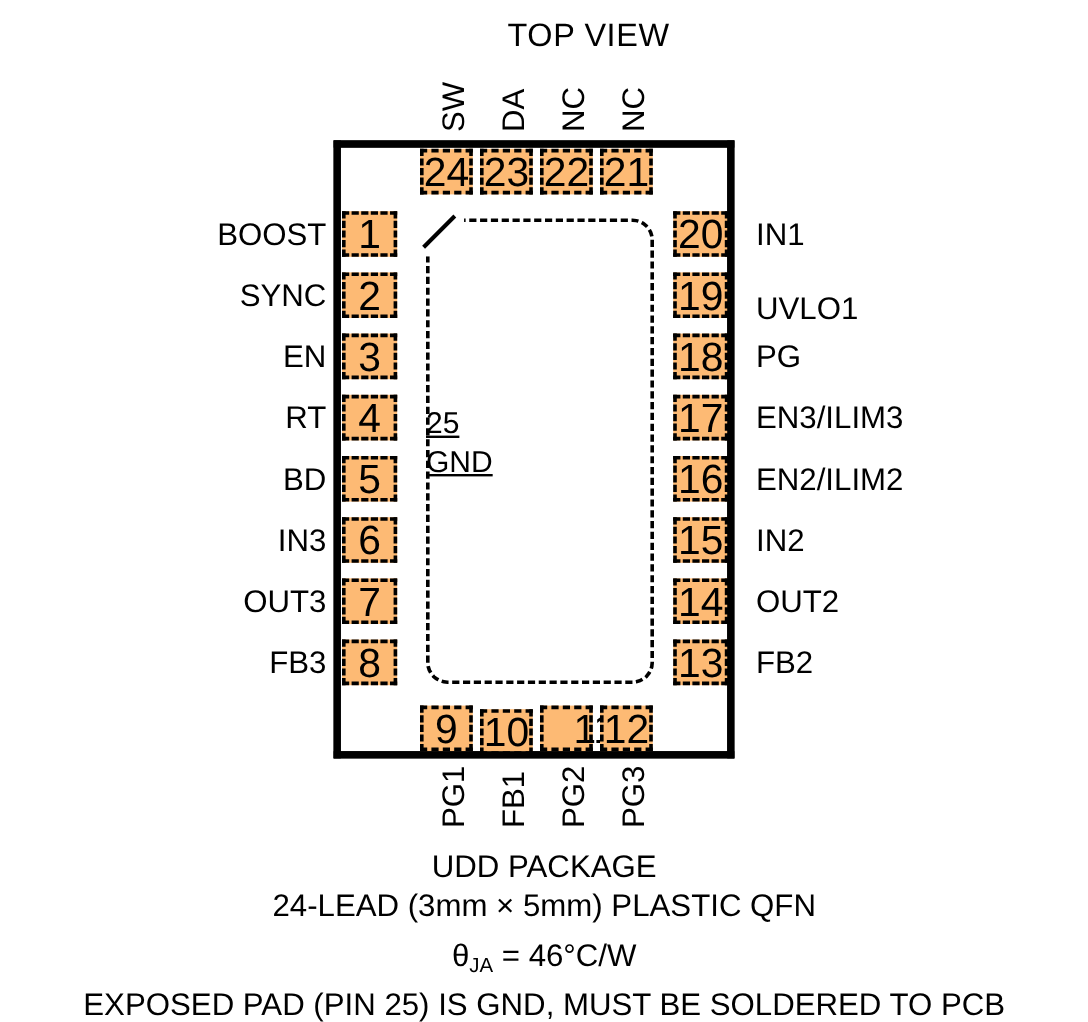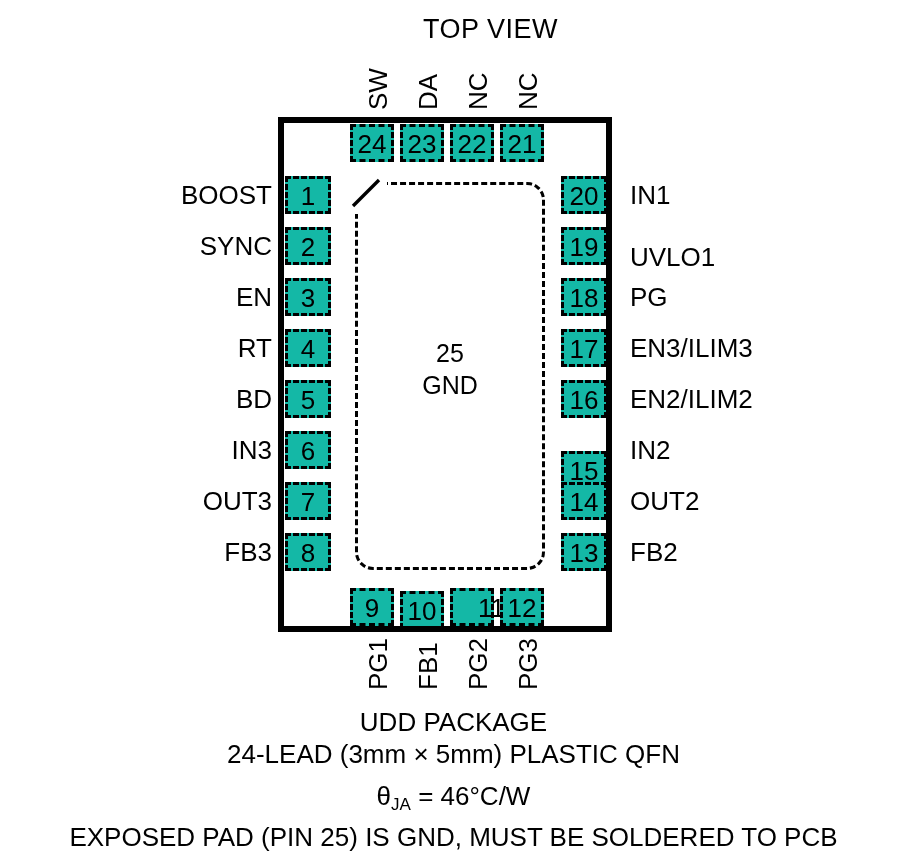--- a/index.html
+++ b/index.html
@@ -60,34 +60,35 @@
     height: 38px;
     overflow: hidden;
   }
   #exposed-pad-chamfer svg { display: block; }
 
   #exposed-pad-text {
     position: absolute;
     left: 355px;
     top: 337px;
     width: 190px;
-    text-align: center;
+    text-align: left;
     font-size: 25px;
     line-height: 32px;
     white-space: pre-line;
+    text-decoration: underline;
   }
 
   
   .pin-box {
     position: absolute;
     box-sizing: border-box;
     border: 3px dashed #000000;
-    background: #14b8a6;
+    background: #fdba74;
     text-align: center;
-    font-size: 26px;
+    font-size: 34px;
     color: #000000;
   }
   .pin-box > span {
     display: block;
     position: relative;
     top: 1px;
   }
 
   
   .pin-box.side {
@@ -205,21 +206,21 @@
   </div>
 <div class="pin-box side" style="left:561px; top:278px;">
     <span>18</span>
   </div>
 <div class="pin-box side" style="left:561px; top:329px;">
     <span>17</span>
   </div>
 <div class="pin-box side" style="left:561px; top:380px;">
     <span>16</span>
   </div>
-<div class="pin-box side" style="left:561px; top:431px;margin-top:20px;">
+<div class="pin-box side" style="left:561px; top:431px;">
     <span>15</span>
   </div>
 <div class="pin-box side" style="left:561px; top:482px;">
     <span>14</span>
   </div>
 <div class="pin-box side" style="left:561px; top:533px;">
     <span>13</span>
   </div>
 <div class="border-mask" style="left:606px; top:117px; width:6px; height:515px;"></div>
 

